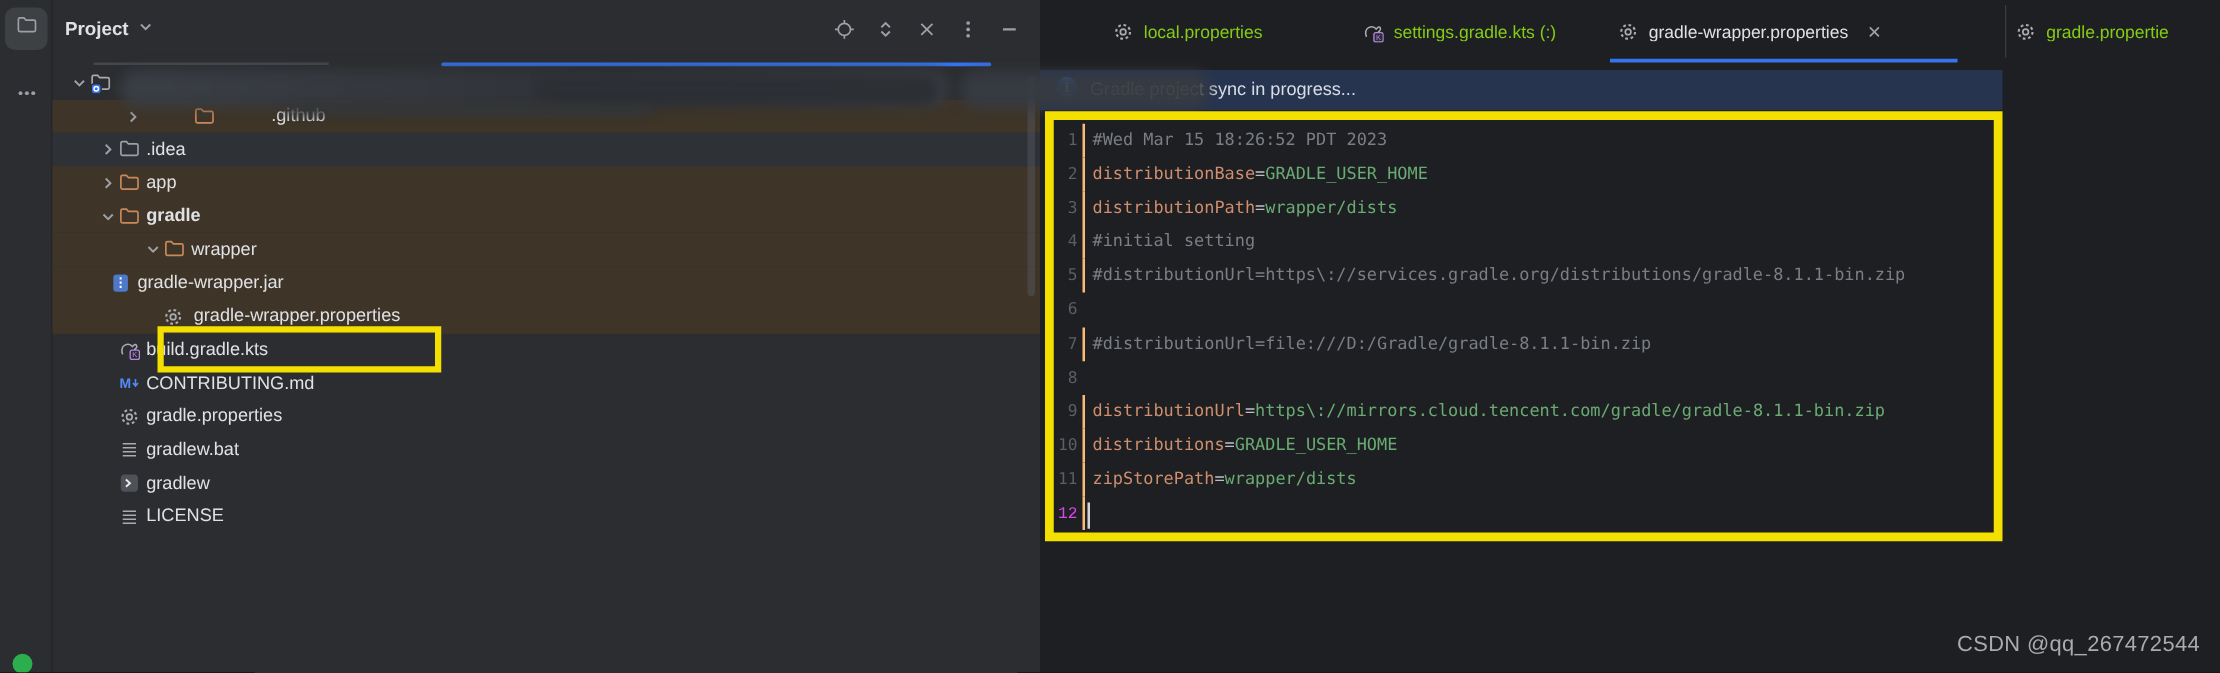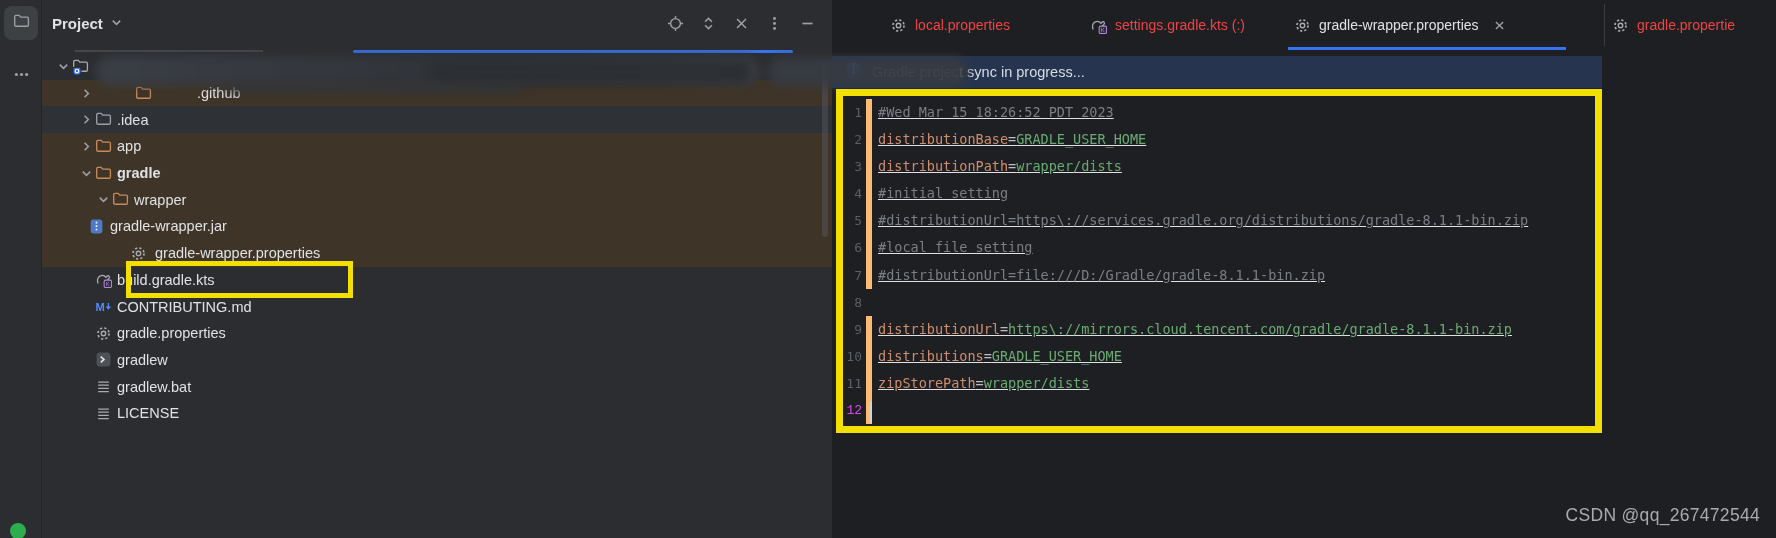--- a/index.html
+++ b/index.html
@@ -26,34 +26,34 @@
   .tr { display:flex; align-items:center; height:26.7px; font-size:14.5px; color:#DFE1E5; white-space:nowrap; }
   .tr .chev { width:17px; height:17px; flex:0 0 17px; display:flex; align-items:center; justify-content:center; }
   .tr .chev.none { visibility:hidden; }
   .tr .ticon { width:22px; height:17px; flex:0 0 22px; display:flex; align-items:center; justify-content:flex-start; }
   .bg-brown { background:#3E3427; }
   .bg-dark { background:#2E3236; }
   .tree-scrollthumb { position:absolute; left:780px; top:62px; width:6px; height:175px; background:#51545B; opacity:.55; border-radius:3px; }
   
   .editor-pane { position:absolute; left:832px; top:0; width:944px; height:538px; background:#1E1F22; }
   .tab-bar { position:absolute; left:0; top:0; width:100%; height:50px; background:#1E1F22; }
-  .tab { position:absolute; top:0; height:50px; display:flex; align-items:center; gap:8px; font-size:14px; color:#ef4444; padding:0 6px; }
+  .tab { position:absolute; top:0; height:50px; display:flex; align-items:center; gap:8px; font-size:14px; color:#84cc16; padding:0 6px; }
   .tab .tlabel { overflow:hidden; white-space:nowrap; }
   .tab.active { color:#DFE1E5; }
   .tab .underline { position:absolute; left:0; right:0; bottom:0; height:3px; background:#3574F0; }
   .split-divider { position:absolute; left:772px; top:4px; width:1px; height:42px; background:#3A3D42; }
   .banner { position:absolute; left:0; top:56px; width:770px; height:32px; background:#263450; display:flex; align-items:center; padding-left:13px; gap:10px; }
   .banner-text { font-size:14.5px; color:#D8DDE5; }
   
   .code-area { position:absolute; left:0; top:88px; width:944px; height:450px; font-family:"DejaVu Sans Mono","Liberation Mono",monospace; }
   .code-lines { position:absolute; left:0; top:11px; width:100%; }
   .cl { display:flex; height:27.1px; line-height:27.1px; font-size:13.5px; white-space:pre; }
   .ln { width:30px; flex:0 0 30px; text-align:right; color:#5A5E66; font-size:13px; }
   .ln.current { color:#d946ef;font-family:Liberation Mono, monospace; }
-  .lc { margin-left:4px; border-left:6px solid #fdba74; padding-left:6px;text-decoration:underline; }
+  .lc { margin-left:4px; border-left:2px solid #fdba74; padding-left:6px; }
   .c-comment { color:#7A7E85; }
   .c-key { color:#CF8E6D; }
   .c-eq { color:#BCBEC4; }
   .c-value { color:#6AAB73; }
   .cursor { position:absolute; left:38px; top:314px; width:2px; height:21px; background:#D2D4D8; }
   .watermark { position:absolute; right:16px; top:505px; font-size:17.5px; color:#A9ABAF; letter-spacing:.3px; }
   
   .blob { position:absolute; filter:blur(5px); border-radius:14px; z-index:5; }
   .blob1 { left:96px; top:56px; width:664px; height:30px; background:linear-gradient(90deg,#3A3E45,#34373D 35%,#2E3136 60%,#383B41); }
   .blob1b { left:430px; top:61px; width:320px; height:22px; background:#2C2F34; filter:blur(4px); }
@@ -134,21 +134,21 @@
           </span>
           <span class="ticon">
             <svg width="17" height="17" viewBox="0 0 16 16" fill="none">
               <path d="M1.6 3.4c0-.7.5-1.2 1.2-1.2h3l1.5 1.7h6c.7 0 1.2.5 1.2 1.2v6.2c0 .7-.5 1.2-1.2 1.2H2.8c-.7 0-1.2-.5-1.2-1.2z" stroke="#A8ABB0" stroke-width="1.25"></path>
               <rect x="1" y="8.6" width="7.4" height="7.4" rx="1.8" fill="#3574F0" stroke="#2B2D30"></rect>
               <circle cx="4.7" cy="12.3" r="1.7" stroke="#FFFFFF" stroke-width="1.1"></circle>
             </svg>
           </span>
           <span></span>
         </div>
-        <div class="tr bg-brown" style="padding-left: 36px; gap: 40px;">
+        <div class="tr bg-brown" style="padding-left: 56px; gap: 40px;">
           <span class="chev">
             <svg width="17" height="17" viewBox="0 0 16 16" fill="none">
               <path d="M6.2 4.5 9.7 8l-3.5 3.5" stroke="#9DA0A8" stroke-width="1.5"></path>
             </svg>
           </span>
           <span class="ticon">
             <svg width="17" height="17" viewBox="0 0 16 16" fill="none">
               <path d="M1.6 3.4c0-.7.5-1.2 1.2-1.2h3l1.5 1.7h6c.7 0 1.2.5 1.2 1.2v6.2c0 .7-.5 1.2-1.2 1.2H2.8c-.7 0-1.2-.5-1.2-1.2z" stroke="#C98A5B" stroke-width="1.25"></path>
             </svg>
           </span>
@@ -186,21 +186,21 @@
               <path d="M4.5 6.2 8 9.7l3.5-3.5" stroke="#9DA0A8" stroke-width="1.5"></path>
             </svg>
           </span>
           <span class="ticon">
             <svg width="17" height="17" viewBox="0 0 16 16" fill="none">
               <path d="M1.6 3.4c0-.7.5-1.2 1.2-1.2h3l1.5 1.7h6c.7 0 1.2.5 1.2 1.2v6.2c0 .7-.5 1.2-1.2 1.2H2.8c-.7 0-1.2-.5-1.2-1.2z" stroke="#C98A5B" stroke-width="1.25"></path>
             </svg>
           </span>
           <span>gradle</span>
         </div>
-        <div class="tr bg-brown" style="padding-left: 53px;">
+        <div class="tr bg-brown" style="padding-left: 72px;">
           <span class="chev">
             <svg width="17" height="17" viewBox="0 0 16 16" fill="none">
               <path d="M4.5 6.2 8 9.7l3.5-3.5" stroke="#9DA0A8" stroke-width="1.5"></path>
             </svg>
           </span>
           <span class="ticon">
             <svg width="17" height="17" viewBox="0 0 16 16" fill="none">
               <path d="M1.6 3.4c0-.7.5-1.2 1.2-1.2h3l1.5 1.7h6c.7 0 1.2.5 1.2 1.2v6.2c0 .7-.5 1.2-1.2 1.2H2.8c-.7 0-1.2-.5-1.2-1.2z" stroke="#C98A5B" stroke-width="1.25"></path>
             </svg>
           </span>
@@ -254,34 +254,34 @@
               <circle cx="8" cy="8" r="2.1" stroke="#A8ABB0" stroke-width="1.3"></circle>
               <circle cx="8" cy="8" r="5.2" stroke="#A8ABB0" stroke-width="1.6" stroke-dasharray="2.1 2.0"></circle>
             </svg>
           </span>
           <span>gradle.properties</span>
         </div>
         <div class="tr" style="padding-left: 36px;">
           <span class="chev none"></span>
           <span class="ticon">
             <svg width="17" height="17" viewBox="0 0 16 16" fill="none">
+              <path d="M3 3.8h10M3 6.8h10M3 9.8h10M3 12.8h10" stroke="#A8ABB0" stroke-width="1.2"></path>
+            </svg>
+          </span>
+          <span>gradlew.bat</span>
+        </div>
+        <div class="tr" style="padding-left: 36px;">
+          <span class="chev none"></span>
+          <span class="ticon">
+            <svg width="17" height="17" viewBox="0 0 16 16" fill="none">
               <rect x="1.5" y="1.5" width="13" height="13" rx="3" fill="#4E5157"></rect>
               <path d="M5.4 5.3l3 2.7-3 2.7" stroke="#E8E9EB" stroke-width="1.5"></path>
             </svg>
           </span>
           <span>gradlew</span>
-        </div>
-        <div class="tr" style="padding-left: 36px;">
-          <span class="chev none"></span>
-          <span class="ticon">
-            <svg width="17" height="17" viewBox="0 0 16 16" fill="none">
-              <path d="M3 3.8h10M3 6.8h10M3 9.8h10M3 12.8h10" stroke="#A8ABB0" stroke-width="1.2"></path>
-            </svg>
-          </span>
-          <span>gradlew.bat</span>
         </div>
         <div class="tr" style="padding-left: 36px;">
           <span class="chev none"></span>
           <span class="ticon">
             <svg width="17" height="17" viewBox="0 0 16 16" fill="none">
               <path d="M3 3.8h10M3 6.8h10M3 9.8h10M3 12.8h10" stroke="#A8ABB0" stroke-width="1.2"></path>
             </svg>
           </span>
           <span>LICENSE</span>
         </div>
@@ -343,21 +343,21 @@
           </svg></span>
       <span class="banner-text">Gradle project sync in progress...</span>
     </div>
     <div class="code-area">
       <div class="code-lines" id="codeLines">
           <div class="cl"><span class="ln">1</span><span class="lc"><span class="c-comment">#Wed Mar 15 18:26:52 PDT 2023</span></span></div>
           <div class="cl"><span class="ln">2</span><span class="lc"><span class="c-key">distributionBase</span><span class="c-eq">=</span><span class="c-value">GRADLE_USER_HOME</span></span></div>
           <div class="cl"><span class="ln">3</span><span class="lc"><span class="c-key">distributionPath</span><span class="c-eq">=</span><span class="c-value">wrapper/dists</span></span></div>
           <div class="cl"><span class="ln">4</span><span class="lc"><span class="c-comment">#initial setting</span></span></div>
           <div class="cl"><span class="ln">5</span><span class="lc"><span class="c-comment">#distributionUrl=https\://services.gradle.org/distributions/gradle-8.1.1-bin.zip</span></span></div>
-          <div class="cl"><span class="ln">6</span><span class="lc"><span class="c-comment">#local file setting</span></span></div>
+          <div class="cl"><span class="ln">6</span></div>
           <div class="cl"><span class="ln">7</span><span class="lc"><span class="c-comment">#distributionUrl=file:///D:/Gradle/gradle-8.1.1-bin.zip</span></span></div>
           <div class="cl"><span class="ln">8</span></div>
           <div class="cl"><span class="ln">9</span><span class="lc"><span class="c-key">distributionUrl</span><span class="c-eq">=</span><span class="c-value">https\://mirrors.cloud.tencent.com/gradle/gradle-8.1.1-bin.zip</span></span></div>
           <div class="cl"><span class="ln">10</span><span class="lc"><span class="c-key">distributions</span><span class="c-eq">=</span><span class="c-value">GRADLE_USER_HOME</span></span></div>
           <div class="cl"><span class="ln">11</span><span class="lc"><span class="c-key">zipStorePath</span><span class="c-eq">=</span><span class="c-value">wrapper/dists</span></span></div>
           <div class="cl"><span class="ln current">12</span><span class="lc"></span></div>
         </div>
       <div class="cursor"></div>
     </div>
     <div class="watermark">CSDN @qq_267472544</div>

